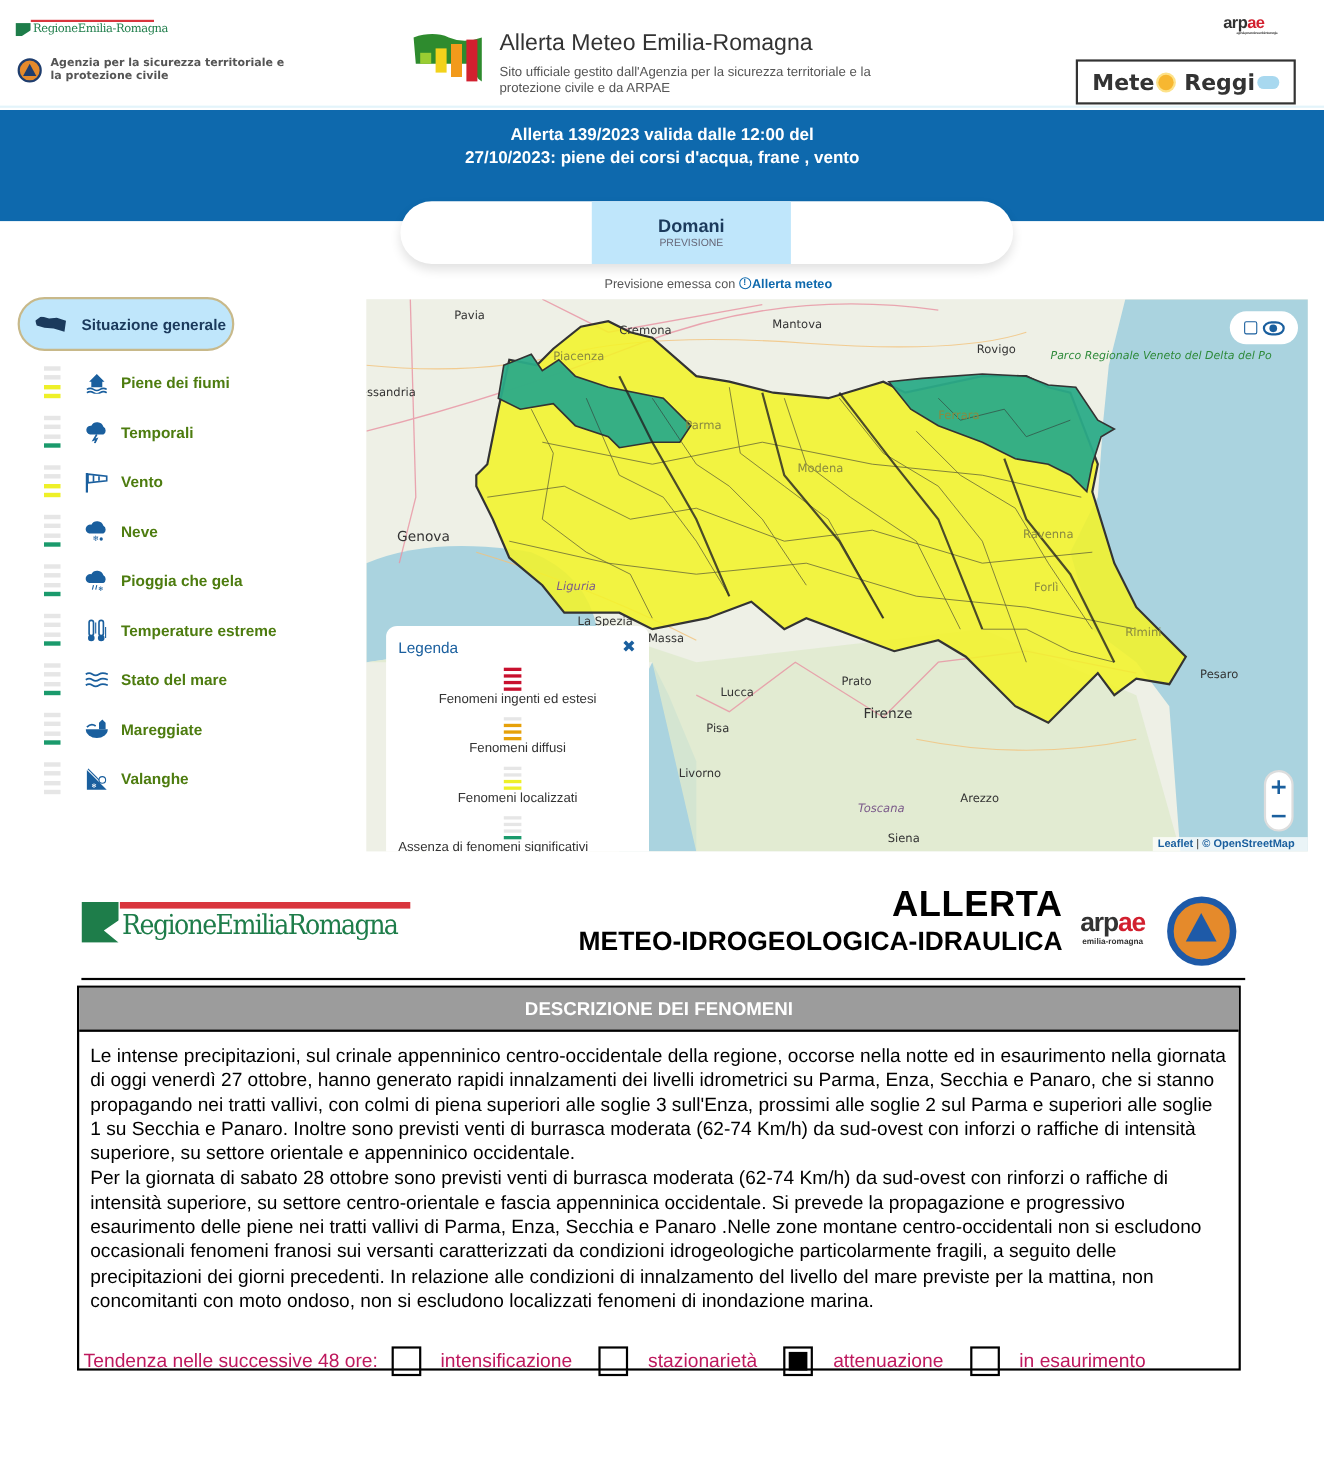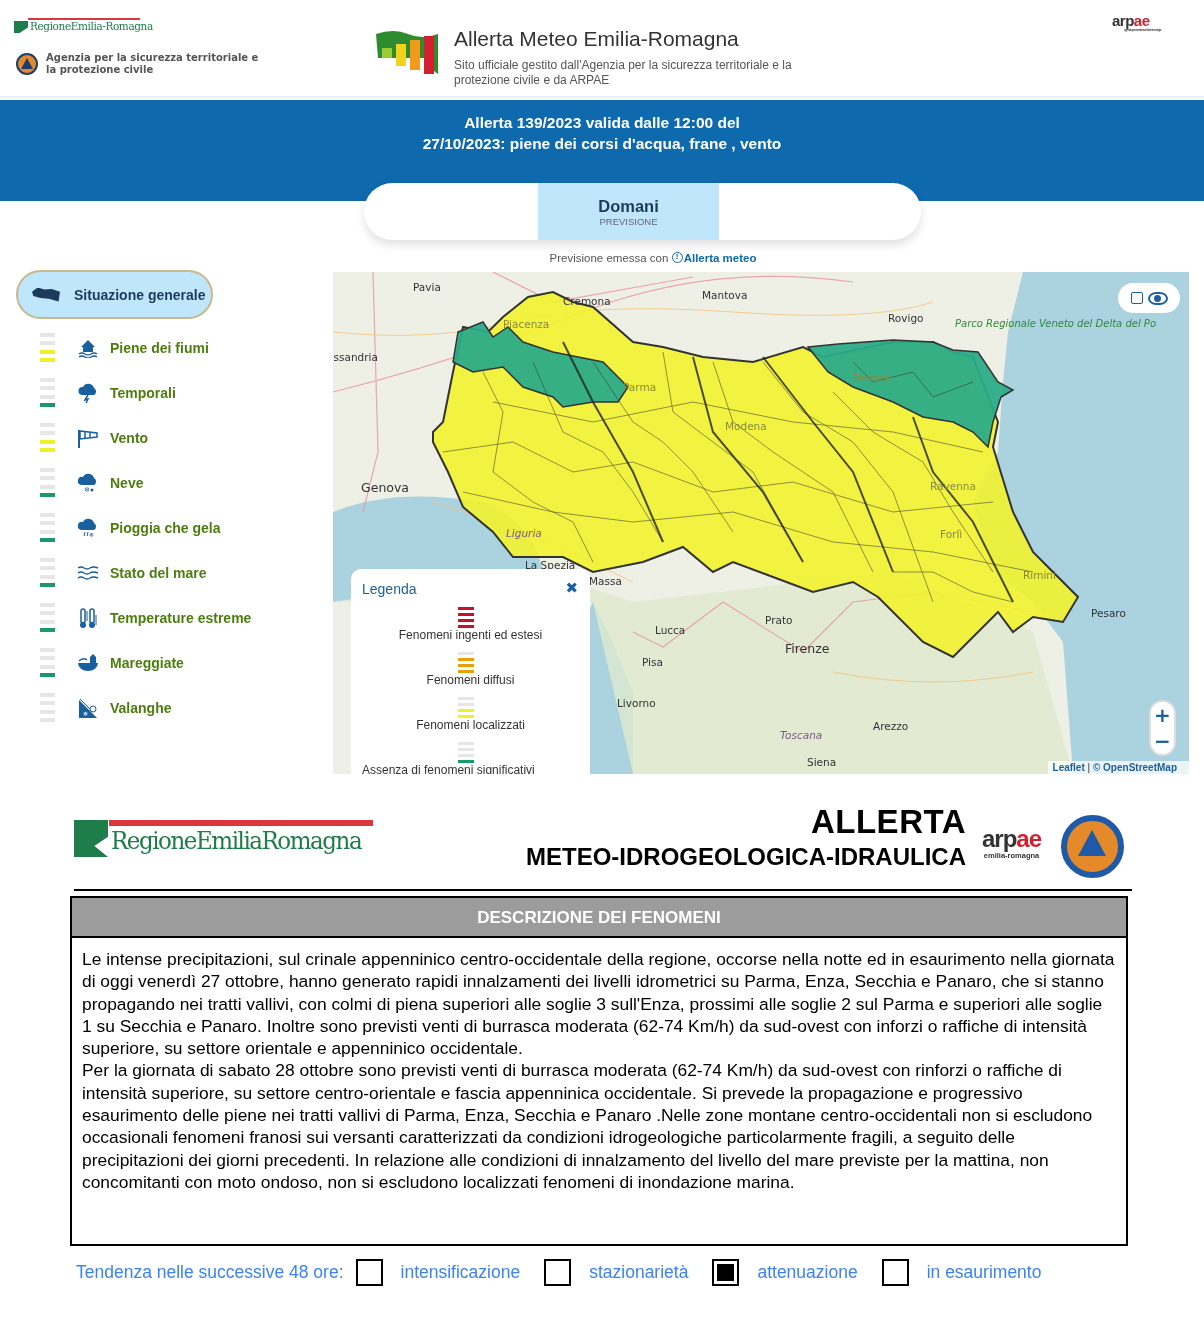--- a/index.html
+++ b/index.html
@@ -95,21 +95,21 @@
   .doc-arpae .ae { color: #d2202f; }
   .doc-arpae small { display: block; font-size: 7.5px; letter-spacing: 0; text-align: center; margin-top: -2px; }
   .doc-pc { position: absolute; left: 1061px; top: 815px; width: 63px; height: 63px; border-radius: 50%; background: #e58a2b; border: 6px solid #1e5aa8; }
   .doc-pc::after { content: ""; position: absolute; left: 11px; top: 9px; width: 0; height: 0; border-left: 14px solid transparent; border-right: 14px solid transparent; border-bottom: 26px solid #1e5aa8; }
 
   .doc-rule { position: absolute; left: 74px; top: 889px; width: 1058px; height: 2px; background: #000; }
   .desc-box { position: absolute; left: 70px; top: 896px; width: 1058px; height: 350px; border: 2px solid #000; border-top-width: 2px; }
   .desc-head { height: 40px; background: #9c9c9c; border-bottom: 2px solid #000; text-align: center; font-family: "Liberation Sans", sans-serif; font-weight: bold; font-size: 17px; color: #fff; line-height: 40px; }
   .desc-text { padding: 10px 10px 0 10px; font-family: "Liberation Sans", sans-serif; font-size: 17.4px; line-height: 22.3px; color: #000; white-space: pre-line; }
 
-  .trend { position: absolute; left: 76px; top: 1259px; display: flex; align-items: center; font-family: "Liberation Sans", sans-serif; font-size: 17.5px; color: #3b82f6; }
+  .trend { position: absolute; left: 76px; top: 1224px; display: flex; align-items: center; font-family: "Liberation Sans", sans-serif; font-size: 17.5px; color: #be185d; }
   .trend .cb { width: 27px; height: 27px; border: 2px solid #000; margin: 0 18px 0 12px; display: flex; align-items: center; justify-content: center; }
   .trend .cb.checked span { width: 17px; height: 17px; background: #000; display: block; }
   .trend .opt { margin-right: 12px; }
 </style>
 </head>
 <body>
 
 <div class="header">
   <div class="rer-logo-small">
     <div class="bar"></div>
@@ -125,20 +125,23 @@
     <path d="M2 6 Q20 0 34 6 T64 6 L64 46 Q58 44 56 30 L4 30 Z" fill="#2e8b2e"></path>
     <rect x="8" y="20" width="10" height="10" fill="#9acd32"></rect>
     <rect x="22" y="16" width="10" height="22" fill="#f2d21b"></rect>
     <rect x="36" y="12" width="10" height="30" fill="#f29a1b"></rect>
     <rect x="50" y="8" width="10" height="38" fill="#d2202f"></rect>
   </svg>
   <div class="site-title">Allerta Meteo Emilia-Romagna</div>
   <div class="site-sub">Sito ufficiale gestito dall'Agenzia per la sicurezza territoriale e la protezione civile e da ARPAE</div>
 
   <div class="arpae-top"><span>arp</span><span class="ae">ae</span><small>agenzia prevenzione ambiente energia</small></div>
+  <div class="meteo-reggio">
+    <span>Mete</span><span class="sun"></span>&nbsp;<span>Reggi</span><span class="cloud"></span>
+  </div>
 </div>
 
 <div class="alert-band"></div>
 <div class="alert-title">
   <div>Allerta 139/2023 valida dalle 12:00 del</div>
   <div>27/10/2023: piene dei corsi d'acqua, frane , vento</div>
 </div>
 <div class="tab-pill">
   <div class="tab-active">
     <span class="t1">Domani</span>
@@ -227,54 +230,54 @@
         <span style="background: rgb(26, 154, 108);"></span>
       </div>
       <span class="side-ico">
         <svg width="22" height="20" viewBox="0 0 22 20">
           <path d="M4 12 A4 4 0 0 1 6 4 A6 6 0 0 1 17 5 A4 4 0 0 1 17 12 Z" fill="#1a5f9e"></path>
           <path d="M8 14 L7 18 M11 14 L10 18" stroke="#1a5f9e" stroke-width="1"></path>
           <text x="12" y="19" font-size="6" fill="#1a5f9e">❄</text>
         </svg>
       </span>
       <span class="side-lbl">Pioggia che gela</span>
-    </div>
-    <div class="side-item">
-      <div class="lvl">
-        <span></span>
-        <span></span>
-        <span></span>
-        <span style="background: rgb(26, 154, 108);"></span>
-      </div>
-      <span class="side-ico">
-        <svg width="22" height="16" viewBox="0 0 22 16">
-          <path d="M1 3 Q4 1 7 3 T13 3 T21 3" stroke="#1a5f9e" stroke-width="1.5" fill="none"></path>
-          <path d="M1 8 Q4 6 7 8 T13 8 T21 8" stroke="#1a5f9e" stroke-width="1.5" fill="none"></path>
-          <path d="M1 13 Q4 11 7 13 T13 13 T21 13" stroke="#1a5f9e" stroke-width="1.5" fill="none"></path>
-        </svg>
-      </span>
-      <span class="side-lbl">Stato del mare</span>
     </div>
     <div class="side-item">
       <div class="lvl">
         <span></span>
         <span></span>
         <span></span>
         <span style="background: rgb(26, 154, 108);"></span>
       </div>
       <span class="side-ico">
         <svg width="20" height="22" viewBox="0 0 20 22">
           <rect x="3" y="2" width="4" height="14" rx="2" fill="none" stroke="#1a5f9e" stroke-width="1.5"></rect>
           <circle cx="5" cy="18" r="3" fill="#1a5f9e"></circle>
           <rect x="12" y="2" width="4" height="14" rx="2" fill="none" stroke="#1a5f9e" stroke-width="1.5"></rect>
           <circle cx="14" cy="18" r="3" fill="#1a5f9e"></circle>
           <path d="M9 4 L9 14 M18 8 L18 18" stroke="#1a5f9e" stroke-width="1"></path>
         </svg>
       </span>
       <span class="side-lbl">Temperature estreme</span>
+    </div>
+    <div class="side-item">
+      <div class="lvl">
+        <span></span>
+        <span></span>
+        <span></span>
+        <span style="background: rgb(26, 154, 108);"></span>
+      </div>
+      <span class="side-ico">
+        <svg width="22" height="16" viewBox="0 0 22 16">
+          <path d="M1 3 Q4 1 7 3 T13 3 T21 3" stroke="#1a5f9e" stroke-width="1.5" fill="none"></path>
+          <path d="M1 8 Q4 6 7 8 T13 8 T21 8" stroke="#1a5f9e" stroke-width="1.5" fill="none"></path>
+          <path d="M1 13 Q4 11 7 13 T13 13 T21 13" stroke="#1a5f9e" stroke-width="1.5" fill="none"></path>
+        </svg>
+      </span>
+      <span class="side-lbl">Stato del mare</span>
     </div>
     <div class="side-item">
       <div class="lvl">
         <span></span>
         <span></span>
         <span></span>
         <span style="background: rgb(26, 154, 108);"></span>
       </div>
       <span class="side-ico">
         <svg width="22" height="20" viewBox="0 0 22 20">

